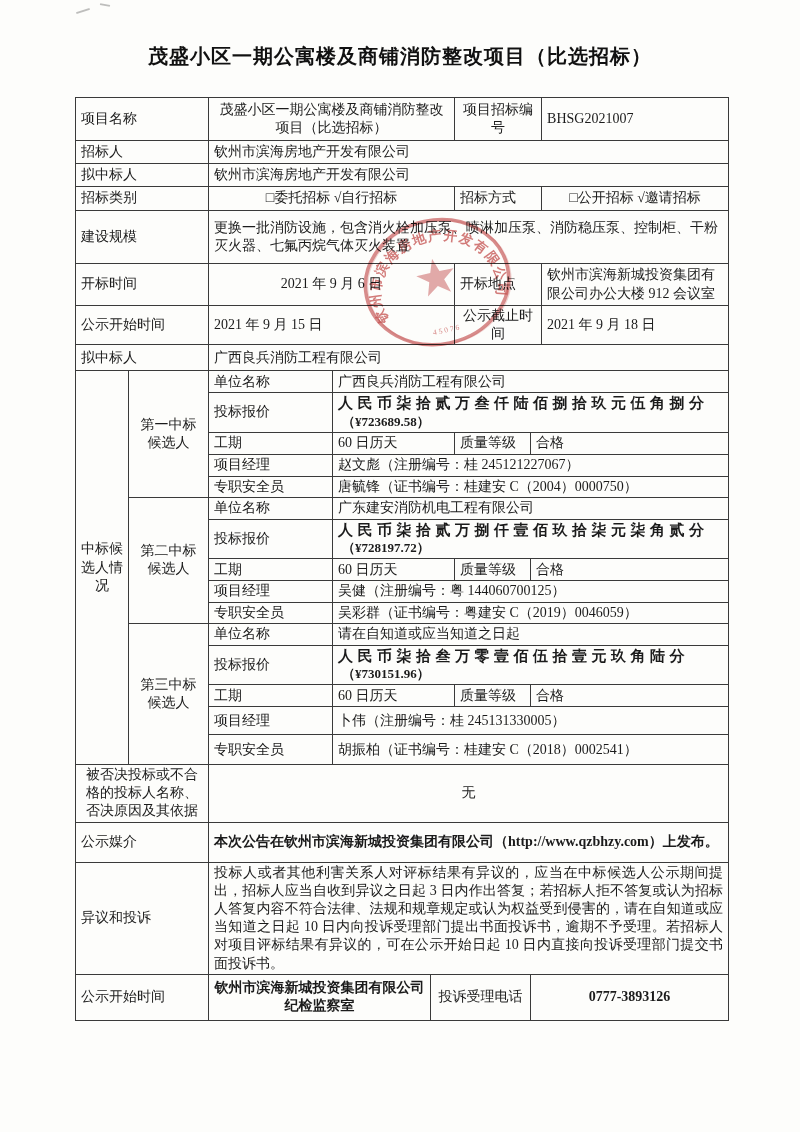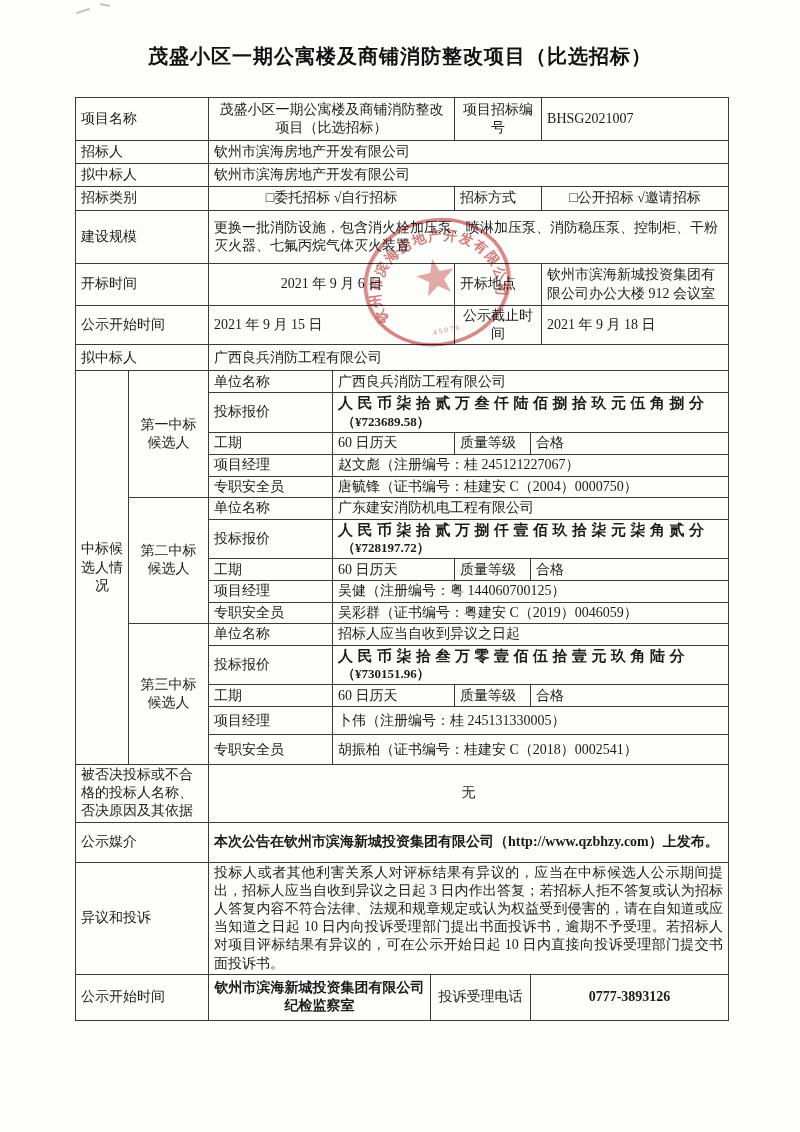--- a/index.html
+++ b/index.html
@@ -24,21 +24,21 @@
     padding:1px 5px;vertical-align:middle;
     overflow:hidden;word-break:break-all;
   }
   td.lb{text-align:left;padding:1px 2px;}
   td.vc{text-align:center;}
   td.name{font-weight:400;font-size:16px;}
   td.bld{font-weight:700;font-size:15px;}
   td.tight{padding:1px 1px;font-size:13px;text-align:center;letter-spacing:0;}
   td.rank{text-align:center;padding:1px 9px;}
   td.vhead{text-align:center;padding:1px 3px;line-height:20px;}
-  td.rej{font-size:13.5px;padding:1px 2px;margin-top:10px;}
+  td.rej{font-size:13.5px;text-align:center;padding:1px 2px;margin-top:10px;}
   td.para{font-size:14px;line-height:17.3px;text-align:justify;padding:2px 6px;}
   .px1{display:block;font-weight:700;font-size:15px;letter-spacing:4.5px;white-space:nowrap;}
   .px2{display:block;font-weight:700;font-size:13px;padding-left:4px;}
   td.phone{font-weight:700;text-align:center;font-size:15px;margin-top:20px;}
   td.dept{text-align:center;}
   td.ph-lb{text-align:center;padding:1px 2px;font-size:13.5px;}
   .seal{
     position:absolute;left:358px;top:206px;width:160px;height:152px;
     transform:rotate(-12deg);mix-blend-mode:multiply;opacity:.88;
     pointer-events:none;
@@ -176,21 +176,21 @@
       <td colspan="6">吴健（注册编号：粤 144060700125）</td>
     </tr>
     <tr style="height:21px">
       <td>专职安全员</td>
       <td colspan="6">吴彩群（证书编号：粤建安 C（2019）0046059）</td>
     </tr>
 
     <tr style="height:22px">
       <td rowspan="5" class="rank">第三中标候选人</td>
       <td>单位名称</td>
-      <td colspan="6" class="name">招标人应当自收到异议之日起</td>
+      <td colspan="6" class="name">请在自知道或应当知道之日起</td>
     </tr>
     <tr style="height:38px">
       <td>投标报价</td>
       <td colspan="6">
         <span class="px1">人民币柒拾叁万零壹佰伍拾壹元玖角陆分</span>
         <span class="px2">（¥730151.96）</span>
       </td>
     </tr>
     <tr style="height:22px">
       <td>工期</td>

